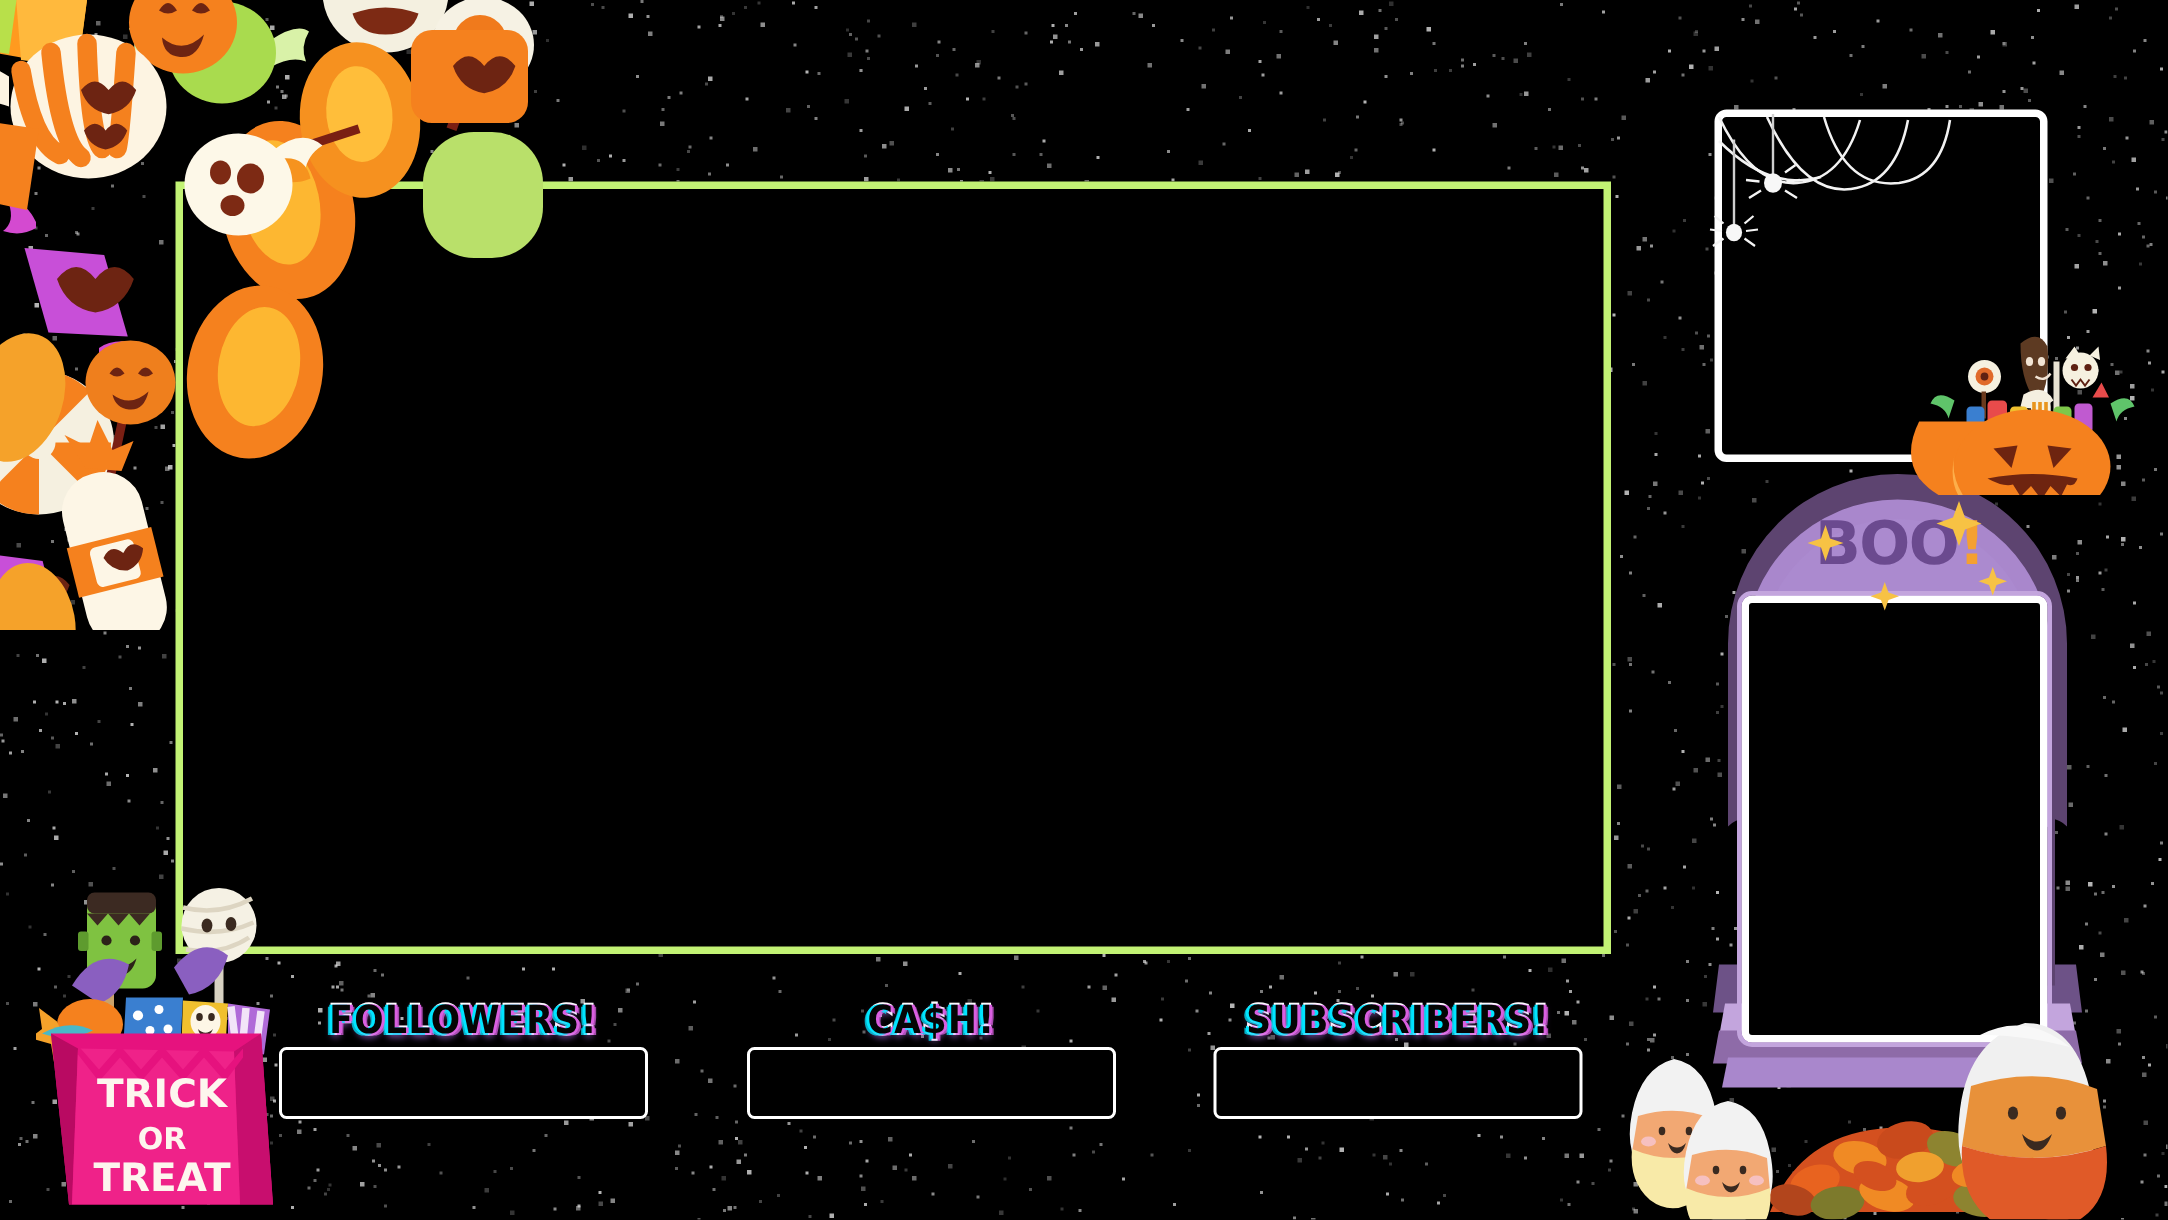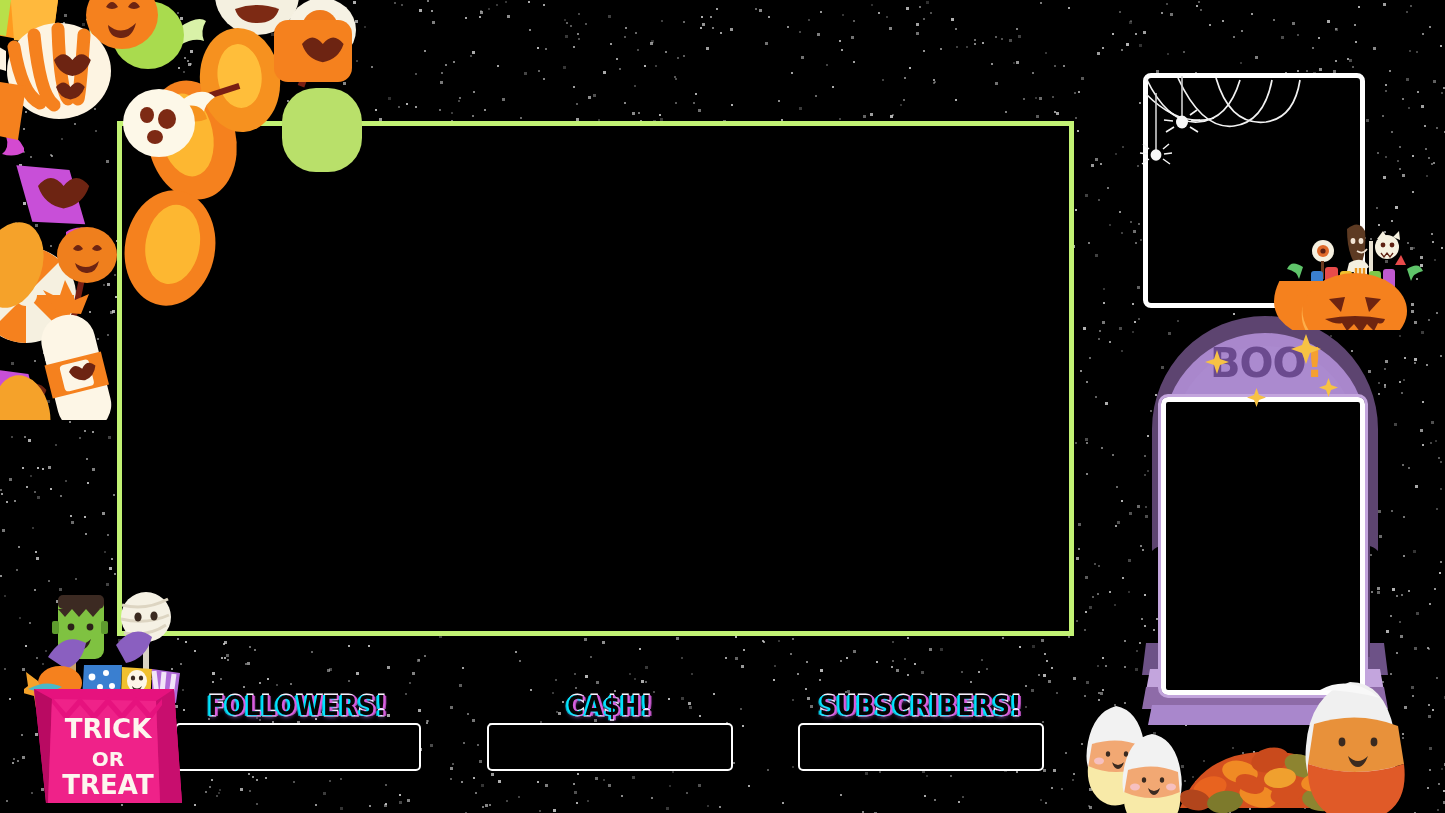--- a/index.html
+++ b/index.html
@@ -21,21 +21,21 @@
   :root{ --green:#c2f274; --purple-dark:#5d4470; --purple-mid:#8e6ba8;
          --purple-light:#a987cc; --purple-pale:#c3a5dd; --pink:#e6127e; }
 
   
   .candy-corner{ position:absolute; left:-8px; top:-10px; width:400px; height:430px; z-index:9; }
 
   
   .treat-bag{ position:absolute; left:24px; top:585px; width:175px; height:225px; z-index:10; }
 
   
-  .stat-row{ position:absolute; left:3px; top:668px; width:1090px; height:90px; z-index:8;margin-top:25px; }
+  .stat-row{ position:absolute; left:14px; top:668px; width:1090px; height:90px; z-index:8; }
   .stat{ position:absolute; width:246px; }
   .stat.s1{ left:172px; } .stat.s2{ left:484px; } .stat.s3{ left:795px; }
   .stat-box{
     position:absolute; top:30px; left:0; width:246px; height:48px;
     border:2px solid #fff; border-radius:5px; background:#000;
   }
   .stat-label{
     position:absolute; top:0; left:0; width:246px; text-align:center;
     font-family:"DejaVu Sans", sans-serif; font-weight:bold; font-size:23px;
     letter-spacing:1px; color:#050505; z-index:3;

